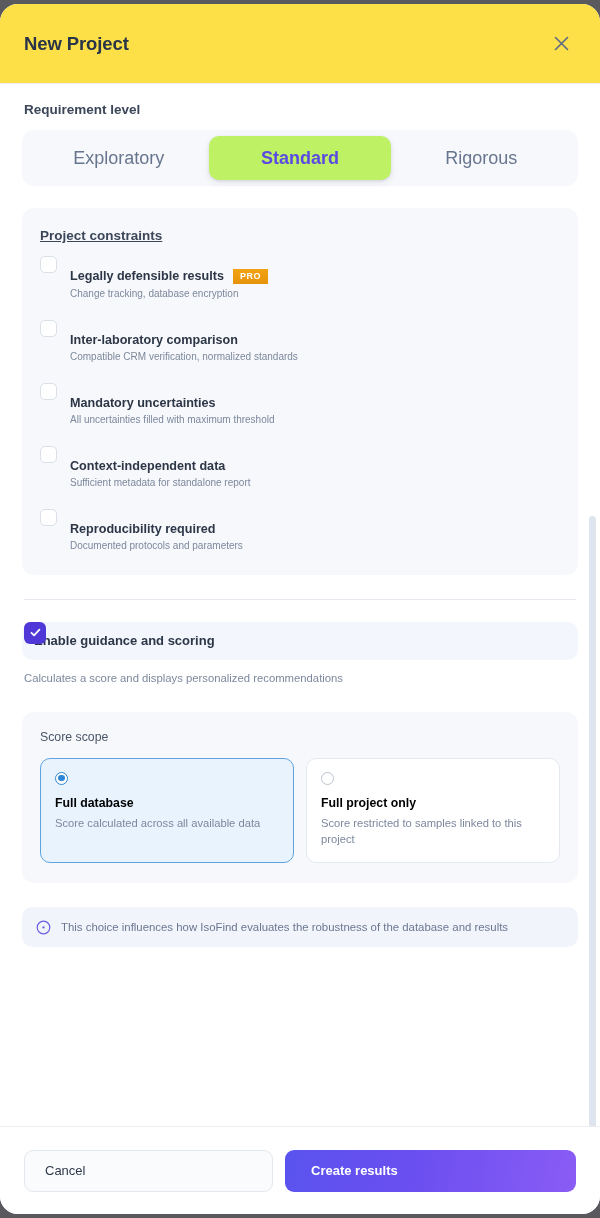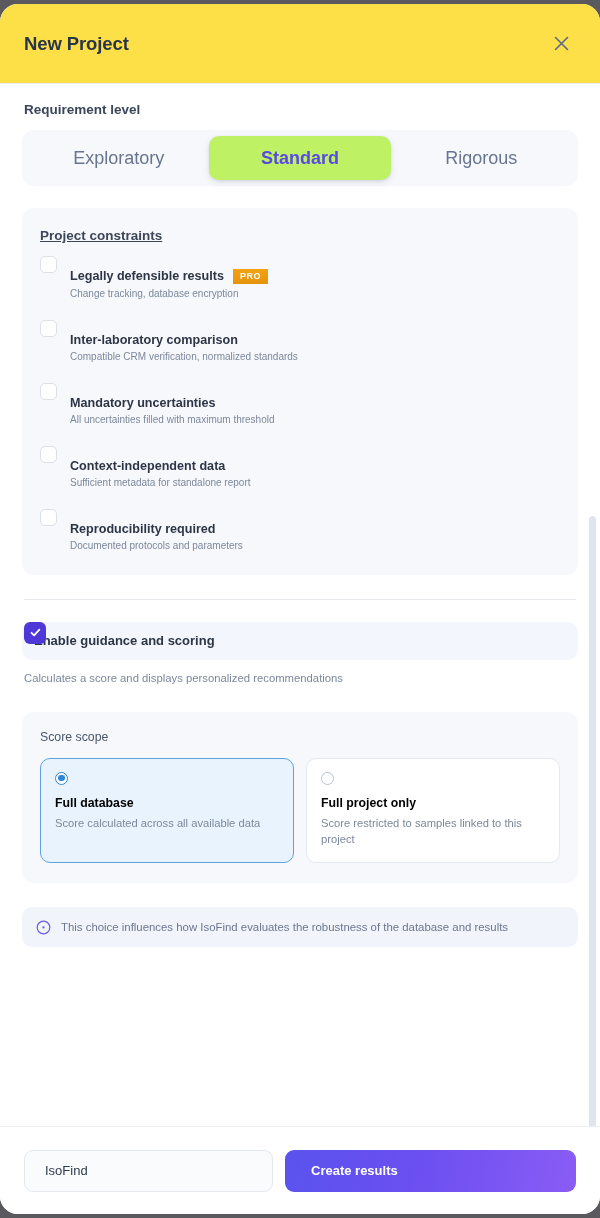--- a/index.html
+++ b/index.html
@@ -462,17 +462,17 @@
       <span class="info-text">This choice influences how IsoFind evaluates the robustness of the database and results</span>
     </div>
 
     <div class="scrollbar-track">
       <div class="scrollbar-thumb"></div>
     </div>
 
   </div>
 
   <div class="modal-footer">
-    <button class="btn-cancel">IsoFind</button>
+    <button class="btn-cancel">Cancel</button>
     <button class="btn-create">Create results</button>
   </div>
 
 </div>
 
 </body></html>

